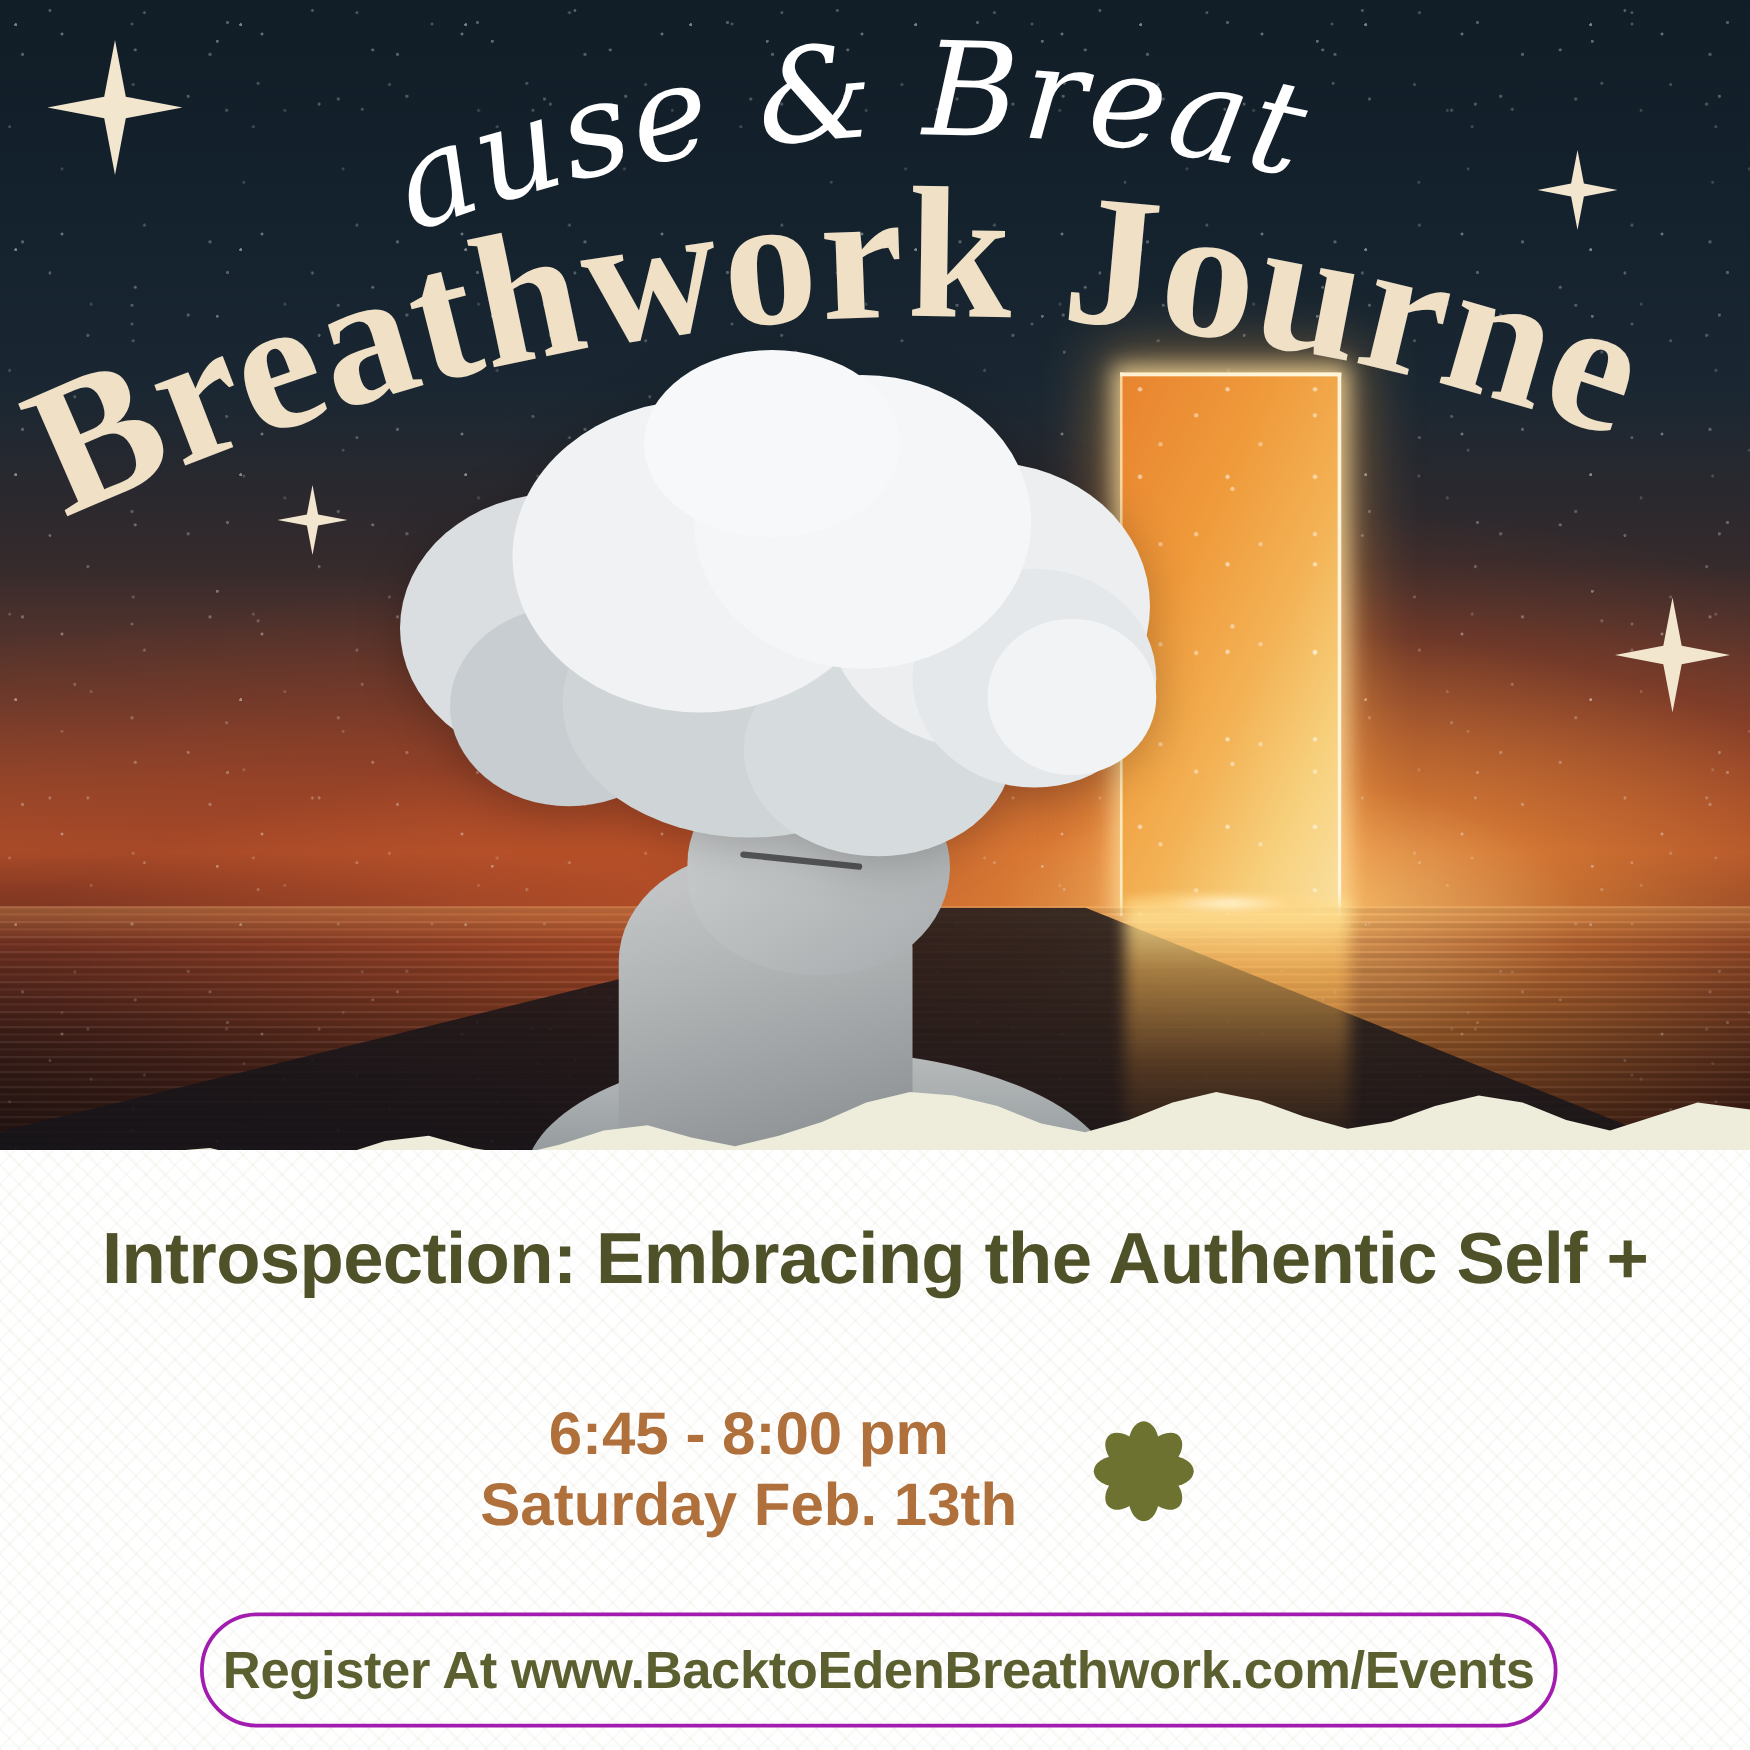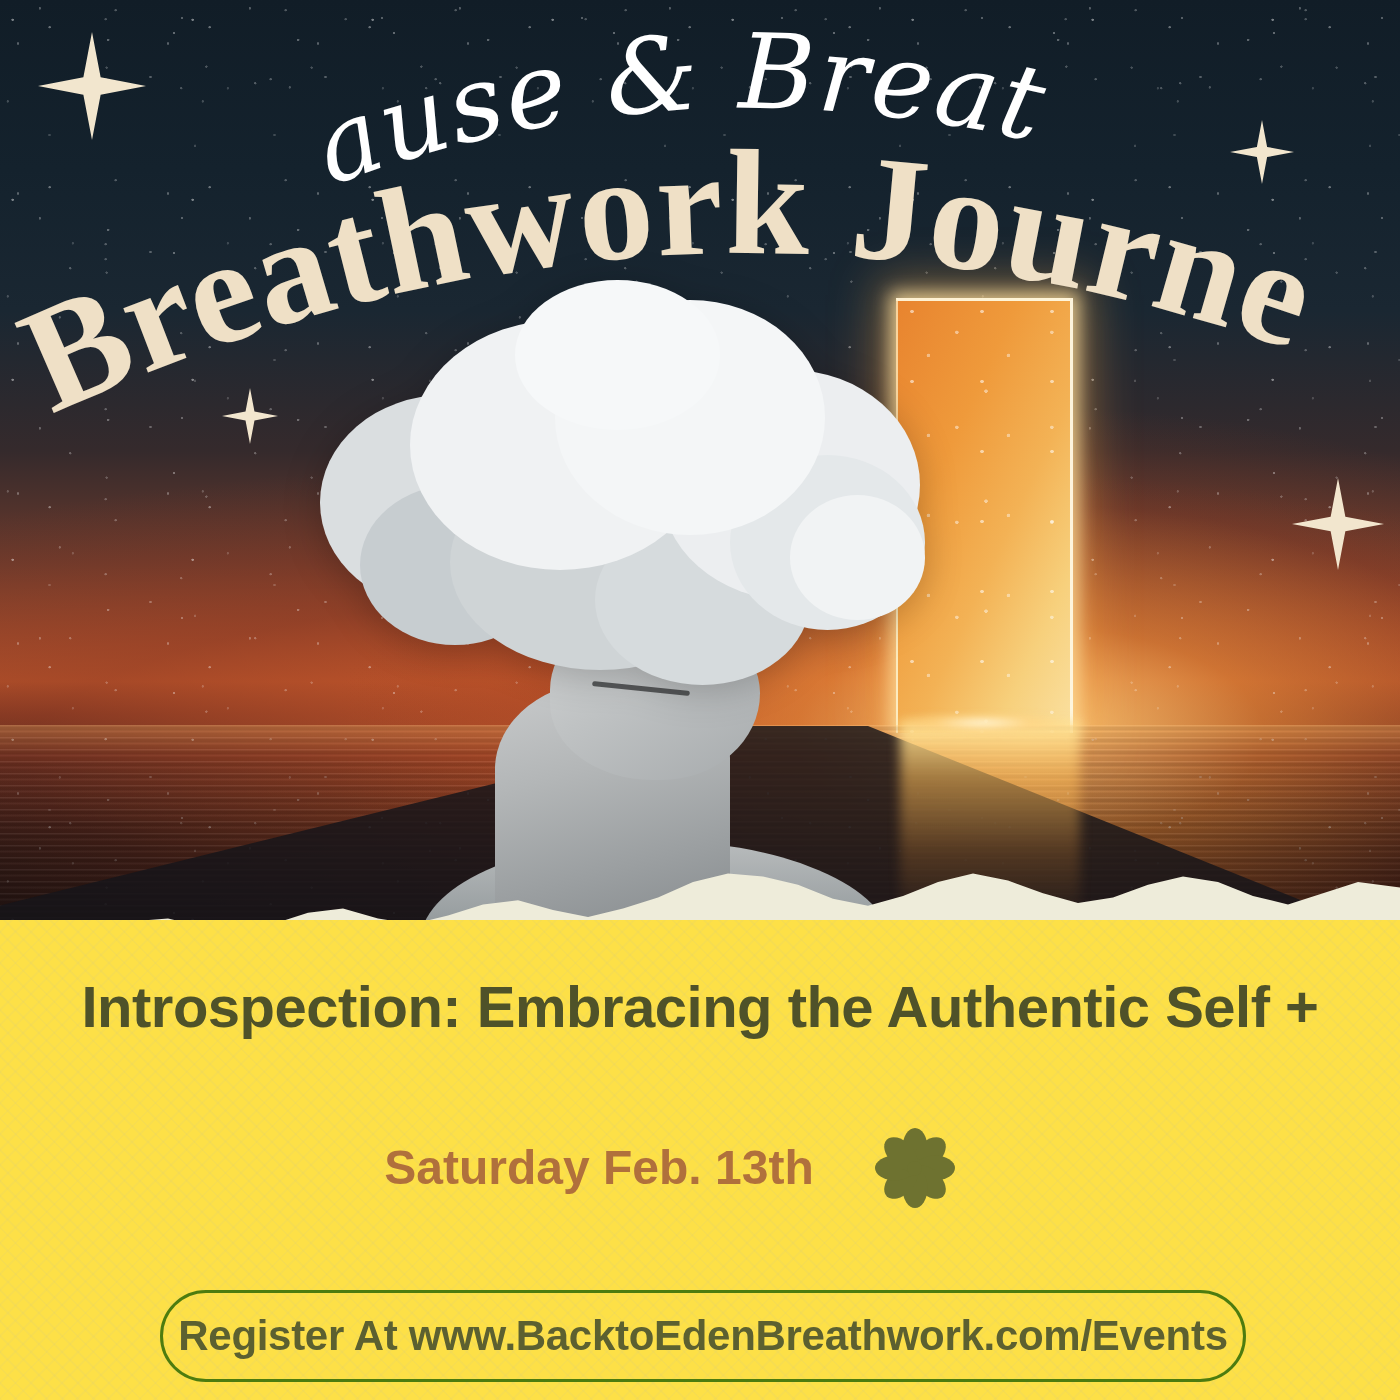--- a/index.html
+++ b/index.html
@@ -187,21 +187,21 @@
       79.5% 41%, 77% 45%, 74.5% 38%, 72% 29%, 69.5% 24%, 67% 30%, 64.5% 40%,
       62% 47%, 59.5% 42%, 57% 32%, 54.5% 26%, 52% 24%, 49.5% 30%, 47% 41%,
       44.5% 49%, 42% 55%, 39.5% 50%, 37% 43%, 34.5% 46%, 32% 54%, 29.5% 60%,
       27% 56%, 24.5% 49%, 22% 52%, 19.5% 60%, 17% 66%, 14.5% 62%, 12% 56%,
       9.5% 58%, 7% 65%, 4.5% 70%, 2% 66%, 0% 62%);
   }
 
   
   .panel{
     position:absolute;left:0;top:920px;width:1400px;height:480px;
-    background:#fde047;
+    background:#ffffff;
     text-decoration:underline;
   }
   .panel .tex{
     position:absolute;inset:0;opacity:.5;
     background-image:
       repeating-linear-gradient(45deg, rgba(190,188,160,.18) 0 2px, transparent 2px 11px),
       repeating-linear-gradient(-45deg, rgba(190,188,160,.16) 0 2px, transparent 2px 11px);
   }
   .headline{
     position:absolute;left:0;top:55px;width:1400px;
@@ -225,21 +225,21 @@
     position:absolute;left:50%;top:50%;width:25px;height:40px;
     background:#6E7230;border-radius:50% 50% 50% 50%;
     transform-origin:50% 100%;
   }
   .core{
     position:absolute;left:50%;top:50%;width:15px;height:15px;
     margin:-7.5px 0 0 -7.5px;border-radius:50%;background:#6E7230;
   }
   .cta{
     position:absolute;left:160px;top:370px;width:1080px;height:86px;
-    border:3px solid #4d7c0f;border-radius:48px;
+    border:3px solid #a21caf;border-radius:48px;
     display:flex;align-items:center;justify-content:center;
     color:#5C6030;font-weight:700;font-size:42px;
     font-family:"Liberation Sans", sans-serif;
     letter-spacing:-0.3px;
   }
 </style>
 </head>
 <body>
 
 <div id="poster">
@@ -304,20 +304,21 @@
 
   <div class="panel">
     <div class="tex"></div>
 
     <div class="headline">
       <div>Introspection: Embracing the Authentic Self +</div>
     </div>
 
     <div class="details">
       <div class="det-col det-left">
+        <div>6:45 - 8:00 pm</div>
         <div>Saturday Feb. 13th</div>
       </div>
 
       <div class="flower">
           <div class="petal" style="transform: rotate(0deg) translate(-50%, -40px); transform-origin: 0px 0px; margin-top: 0px; left: 50%; top: 50%;"></div>
           <div class="petal" style="transform: rotate(45deg) translate(-50%, -40px); transform-origin: 0px 0px; margin-top: 0px; left: 50%; top: 50%;"></div>
           <div class="petal" style="transform: rotate(90deg) translate(-50%, -40px); transform-origin: 0px 0px; margin-top: 0px; left: 50%; top: 50%;"></div>
           <div class="petal" style="transform: rotate(135deg) translate(-50%, -40px); transform-origin: 0px 0px; margin-top: 0px; left: 50%; top: 50%;"></div>
           <div class="petal" style="transform: rotate(180deg) translate(-50%, -40px); transform-origin: 0px 0px; margin-top: 0px; left: 50%; top: 50%;"></div>
           <div class="petal" style="transform: rotate(225deg) translate(-50%, -40px); transform-origin: 0px 0px; margin-top: 0px; left: 50%; top: 50%;"></div>

